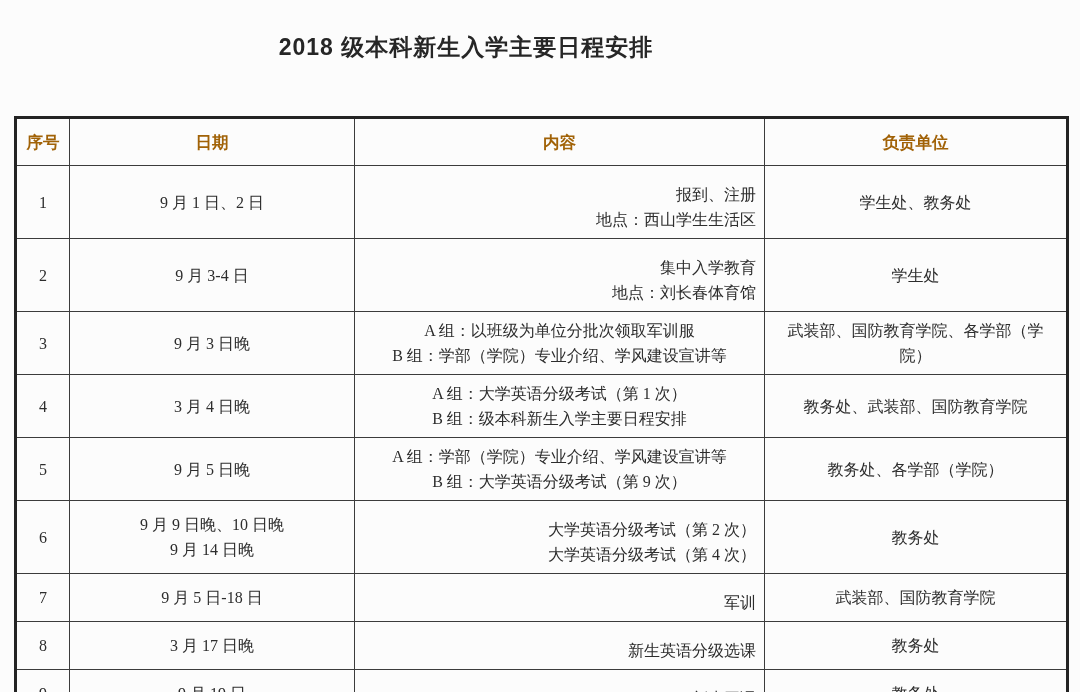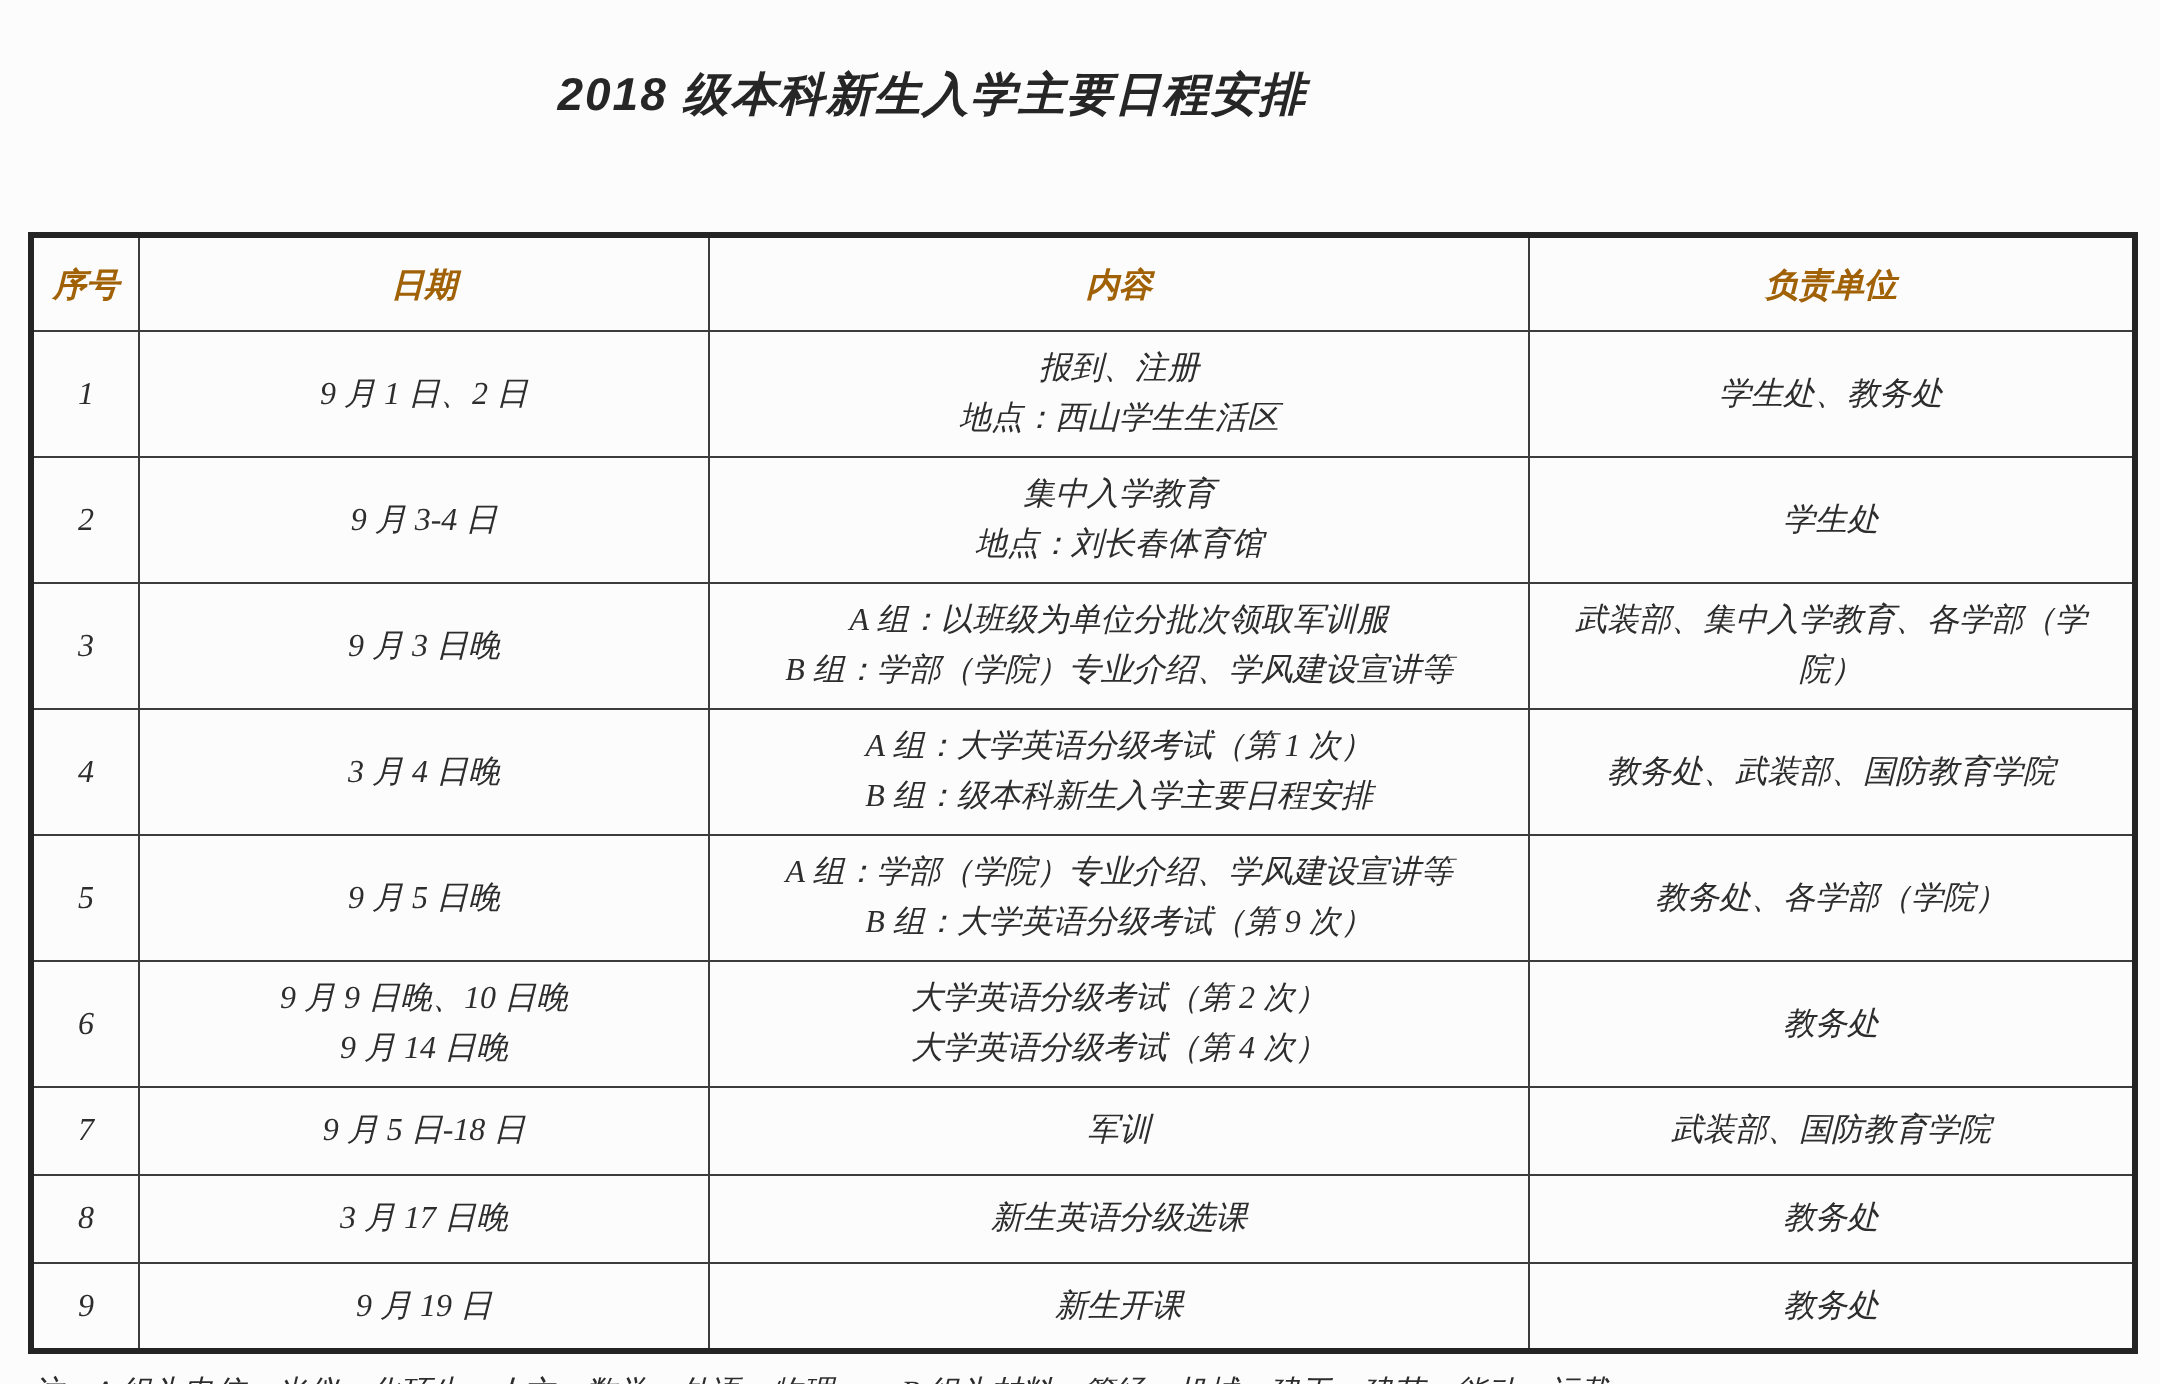--- a/index.html
+++ b/index.html
@@ -3,21 +3,21 @@
 <meta charset="utf-8">
 <style>
   * { margin: 0; padding: 0; box-sizing: border-box; }
   html, body {
     width: 1080px; height: 692px;
     background: #fcfcfc;
     font-family: "Liberation Serif", serif;
     color: #2d2d2d;
     overflow: hidden;
   }
-  .page { width: 932px; height: 692px; position: relative; font-style: italic; }
+  .page { width: 932px; height: 692px; position: relative; }
 
   .doc-title {
     font-family: "Liberation Sans", sans-serif;
     font-weight: bold;
     font-size: 23px;
     letter-spacing: 1px;
     text-align: center;
     color: #262626;
     padding-top: 32px;
   }
@@ -44,21 +44,21 @@
     color: #2d2d2d;
   }
   thead th {
     font-weight: bold;
     font-size: 16.5px;
     height: 48px;
     color: #a16207;
   }
   tbody tr { height: 44px; }
   .content-wrap.align-left { display: inline-block; text-align: center; }
-  .content-wrap.align-center { display: block; text-align: center; }
+  .content-wrap.align-center { display: block; text-align: right; margin-top: 10px; }
 
   .footnote {
     margin: 9px 0 0 16px;
     font-size: 15.5px;
     color: #2d2d2d;
     white-space: nowrap;
   }
   .footnote .gap { display: inline-block; width: 34px; }
 </style>
 </head>
@@ -109,21 +109,21 @@
             </div>
           </td>
           <td>学生处</td>
         </tr>
         <tr>
           <td>3</td>
           <td>
             <div>9 月 3 日晚</div>
           </td>
           <td><div class="content-wrap align-left"><div>A 组：以班级为单位分批次领取军训服</div><div>B 组：学部（学院）专业介绍、学风建设宣讲等</div></div></td>
-          <td>武装部、集中入学教育、各学部（学院）</td>
+          <td>武装部、国防教育学院、各学部（学院）</td>
         </tr>
         <tr>
           <td>4</td>
           <td>
             <div>3 月 4 日晚</div>
           </td>
           <td><div class="content-wrap align-left"><div>A 组：大学英语分级考试（第 1 次）</div><div>B 组：级本科新生入学主要日程安排</div></div></td>
           <td>教务处、武装部、国防教育学院</td>
         </tr>
         <tr>

